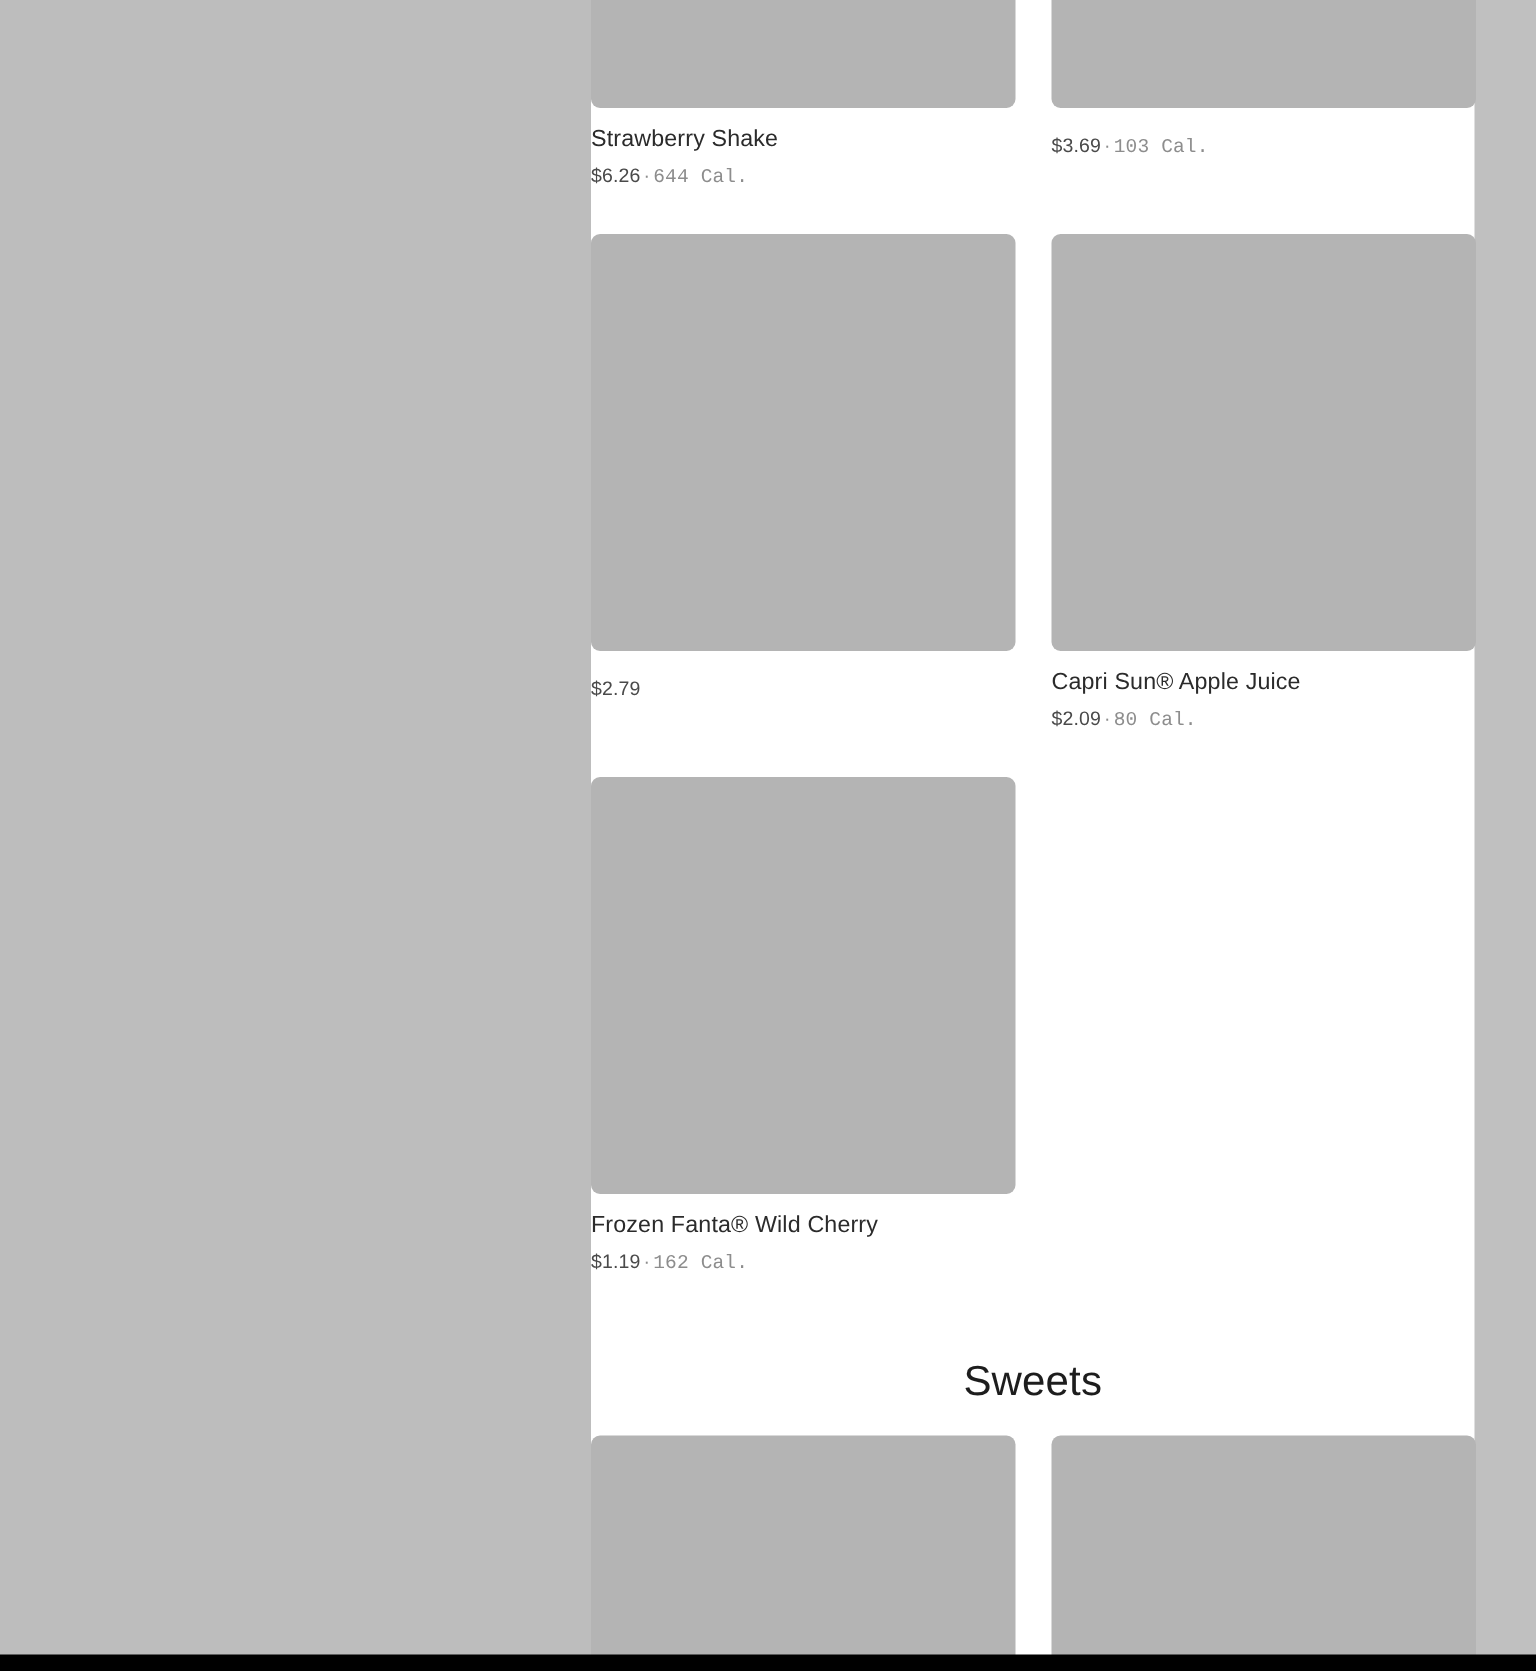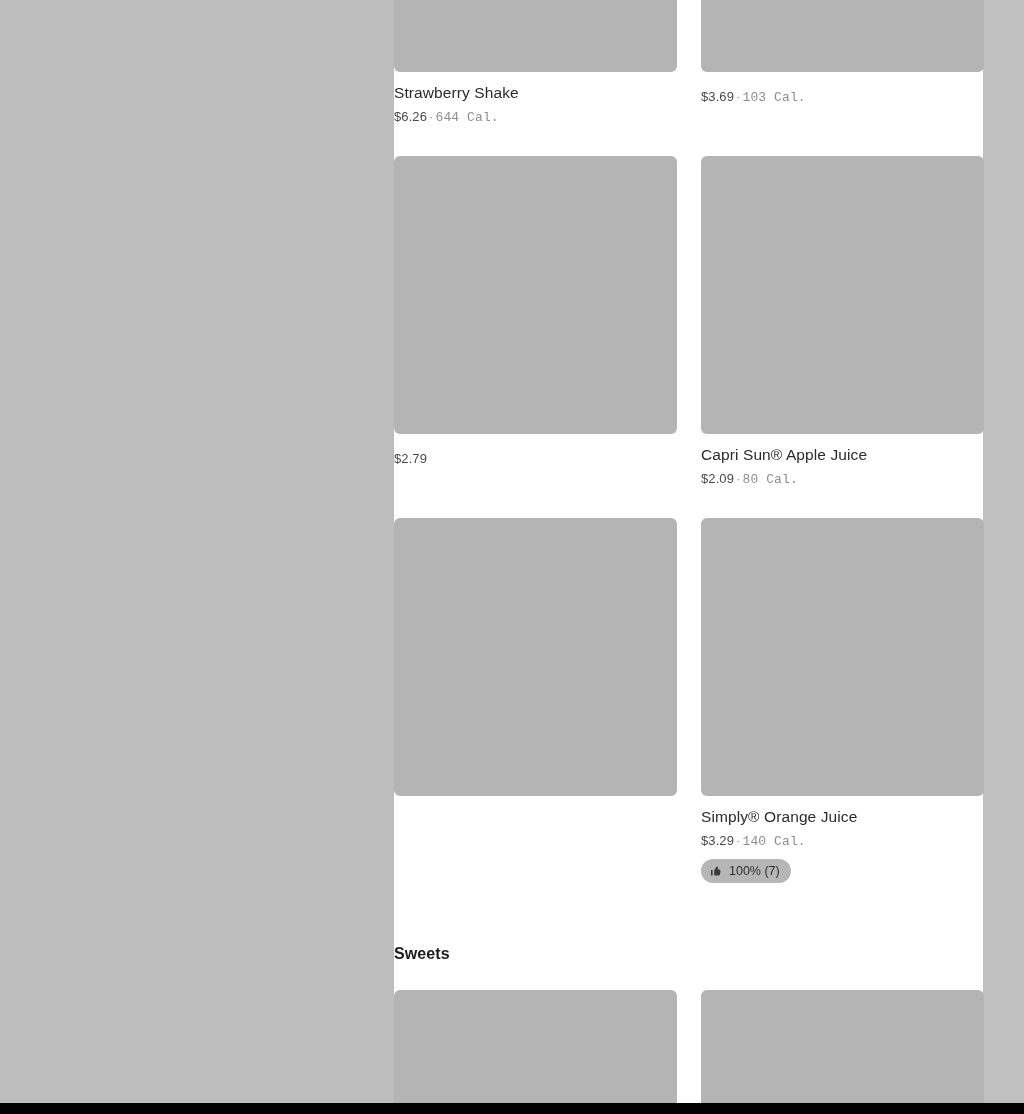--- a/index.html
+++ b/index.html
@@ -96,27 +96,28 @@
     color:#2f2f2f;
   }
   .rating-badge .thumb {
     display:inline-block;
     width:12px; height:12px;
     flex:0 0 12px;
   }
   .rating-badge .thumb svg { display:block; width:12px; height:12px; }
 
   .section-header {
-    font-size:16px;
+    font-size:28px;
     line-height:28px;
-    font-weight:700;
+    font-weight:400;
     color:#1d1d1d;
     letter-spacing:0.1px;
     padding-top:27px;
     padding-bottom:22px;
+    text-align:center;
   }
 </style>
 </head>
 <body>
 
 <div id="viewport">
 
   <div id="left-rail"></div>
   <div id="page-gutter"></div>
 
@@ -144,31 +145,24 @@
         </div>
         <div class="card">
           <div class="card-media"></div>
           <div class="card-body">
             <div class="card-title">Capri Sun® Apple Juice</div>
             <div class="card-meta"><span>$2.09</span><span class="dot">·</span><span class="cal">80 Cal.</span></div>
           </div>
         </div>
         <div class="card">
           <div class="card-media"></div>
-        </div>
-        <div class="card">
-          <div class="card-media"></div>
-          <div class="card-body"><div class="card-title">Simply® Orange Juice</div><div class="card-meta"><span>$3.29</span><span class="dot">·</span><span class="cal">140 Cal.</span></div><div class="rating-badge">
-              <span class="thumb">
-                <svg viewBox="0 0 24 24" aria-hidden="true">
-                  <path fill="#3a3a3a" d="M2 10h3.2v11H2zM20.6 9.2h-5.4l.9-4.1c.2-1-.4-2-1.4-2.2-.7-.1-1.4.2-1.7.8L8.9 9.6c-.3.5-.5 1-.5 1.6V19c0 1.1.9 2 2 2h7.3c.9 0 1.7-.6 1.9-1.5l1.4-6.2c.3-1.3-.6-2.6-1.9-2.6z"></path>
-                </svg>
-              </span>
-              <span>100% (7)</span>
-            </div></div>
+          <div class="card-body">
+            <div class="card-title">Frozen Fanta® Wild Cherry</div>
+            <div class="card-meta"><span>$1.19</span><span class="dot">·</span><span class="cal">162 Cal.</span></div>
+          </div>
         </div>
       </div>
 
     <h2 class="section-header">Sweets</h2>
     <div class="grid" id="grid-1">
         <div class="card">
           <div class="card-media"></div>
         </div>
         <div class="card">
           <div class="card-media"></div>

